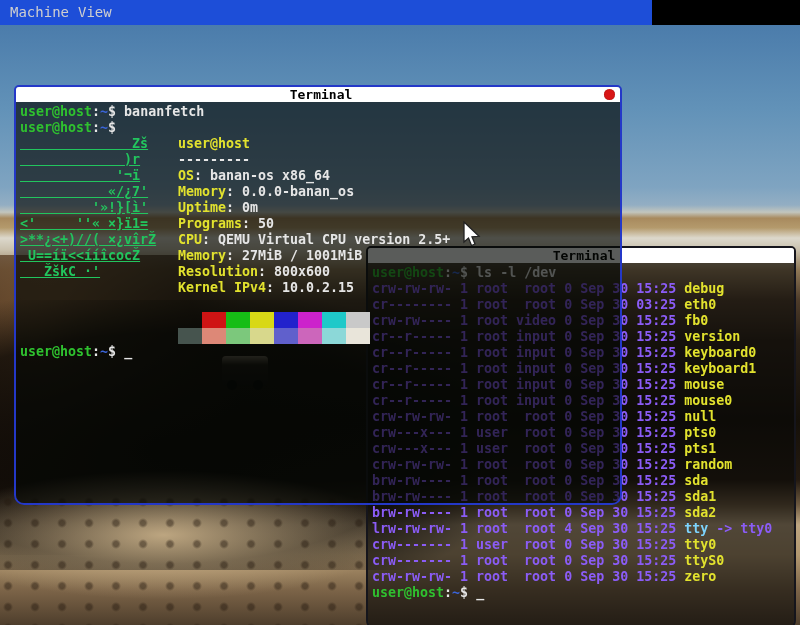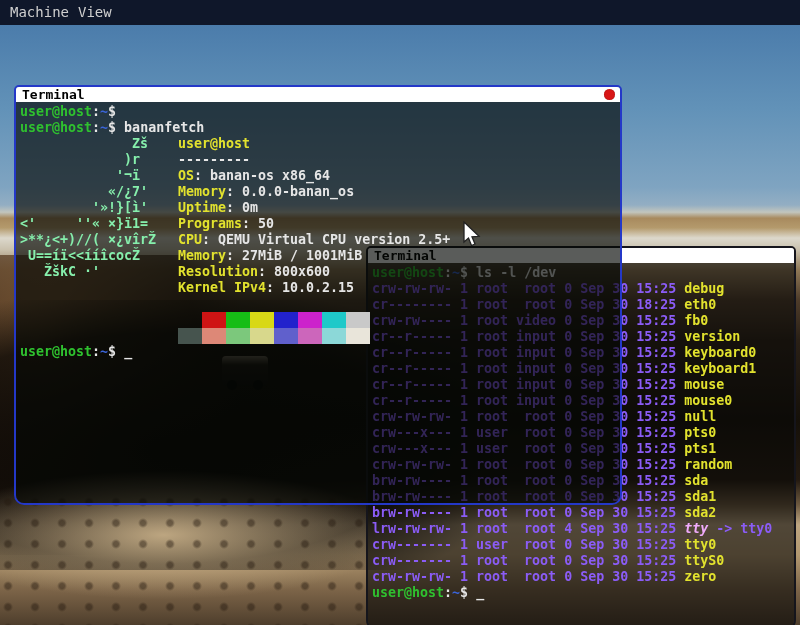--- a/index.html
+++ b/index.html
@@ -1,20 +1,20 @@
 <!DOCTYPE html>
 <html><head>
 <meta charset="utf-8">
 <style>
   html,body{margin:0;padding:0;background:#000;}
   .screen{position:relative;width:800px;height:625px;overflow:hidden;background:#000;
           font-family:"DejaVu Sans Mono",monospace;}
 
   
-  .menubar{position:absolute;left:0;top:0;width:800px;height:25px;background:#0f172a;
+  .menubar{position:absolute;left:0;top:0;width:652px;height:25px;background:#1d4ed8;
            color:#cfcfcf;font:14px/25px "DejaVu Sans Mono",monospace;display:flex;
            align-items:center;padding-left:10px;gap:9px;z-index:30;box-sizing:border-box;}
   .menu-item{cursor:default;}
 
   
   .desert{position:absolute;left:0;top:25px;width:800px;height:600px;z-index:0;
     background:linear-gradient(180deg,
       #4b7cab 0%, #6292b8 14%, #7fa4c1 27%, #93aec3 30%,
       #c2c5bd 31.2%, #a88a5e 32.2%, #b49a6c 33.8%,
       #dcd8cc 35.5%, #c9c0ac 37.5%, #8f7856 40.8%,
@@ -37,35 +37,35 @@
   .truck:before{left:5px;} .truck:after{right:5px;}
 
   
   .window{position:absolute;display:flex;flex-direction:column;box-sizing:border-box;
           overflow:hidden;}
   .term1{left:14px;top:85px;width:608px;height:420px;z-index:10;
          border:2px solid #2438c8;border-radius:5px 5px 10px 10px;}
   .term2{left:366px;top:246px;width:430px;height:384px;z-index:5;
          border:2px solid #15151c;border-radius:5px 5px 10px 10px;}
   .titlebar{height:15px;flex:0 0 15px;background:#ffffff;color:#000;
-            font:bold 13px/15px "DejaVu Sans Mono",monospace;padding-left:6px;position:relative;}
+            font:bold 13px/15px "DejaVu Sans Mono",monospace;padding-left:6px;position:relative;text-align:center;}
   .closebtn{position:absolute;right:5px;top:2px;width:11px;height:11px;border-radius:50%;
             background:#d81616;box-shadow:inset 0 0 1px #7a0505;}
   .content{flex:1;padding:2px 4px;font:bold 13.3px/16px "DejaVu Sans Mono",monospace;
            overflow:hidden;}
   .term1 .content{background:rgba(5,8,5,.66);}
   .term2 .content{background:rgba(8,8,6,.60);}
 
   
   .tline{height:16px;white-space:pre;}
   .p-user{color:#2fc12f;} .p-tilde{color:#3a64d9;}
   .p-white,.cmd,.fval,.cursor{color:#e6e6e6;}
-  .art{display:inline-block;width:158px;white-space:pre;color:#86efac;}
+  .art{display:inline-block;width:158px;white-space:pre;color:#22c55e;text-decoration:underline;}
   .flabel{color:#e2e22e;}
-  .lsmeta{color:#8b5cf6;} .lsname{color:#e2e22e;} .lsname.cyan{color:#f0abfc;font-style:italic;}
+  .lsmeta{color:#8b5cf6;} .lsname{color:#e2e22e;} .lsname.cyan{color:#7dd3fc;}
   .prow{margin-left:158px;}
   .pblock{display:inline-block;width:24px;height:16px;vertical-align:top;}
 
   
   .mouse-cursor{position:absolute;left:463px;top:221px;z-index:20;}
 </style>
 </head>
 <body>
 
 <div class="screen">
@@ -82,21 +82,21 @@
   <div class="pebbles"></div>
   <div class="truck"></div>
 
   <div class="window term2">
     <div class="titlebar">
       <span>Terminal</span>
     </div>
     <div class="content" id="t2-content">
         <div class="tline"><span class="p-user">user@host</span><span class="p-white">:</span><span class="p-tilde">~</span><span class="p-white">$</span><span class="cmd"> ls -l /dev</span></div>
         <div class="tline"><span class="lsmeta">crw-rw-rw- 1 root  root 0 Sep 30 15:25 </span><span class="lsname">debug</span></div>
-        <div class="tline"><span class="lsmeta">cr-------- 1 root  root 0 Sep 30 18:25 </span><span class="lsname">eth0</span></div>
+        <div class="tline"><span class="lsmeta">cr-------- 1 root  root 0 Sep 30 03:25 </span><span class="lsname">eth0</span></div>
         <div class="tline"><span class="lsmeta">crw-rw---- 1 root video 0 Sep 30 15:25 </span><span class="lsname">fb0</span></div>
         <div class="tline"><span class="lsmeta">cr--r----- 1 root input 0 Sep 30 15:25 </span><span class="lsname">version</span></div>
         <div class="tline"><span class="lsmeta">cr--r----- 1 root input 0 Sep 30 15:25 </span><span class="lsname">keyboard0</span></div>
         <div class="tline"><span class="lsmeta">cr--r----- 1 root input 0 Sep 30 15:25 </span><span class="lsname">keyboard1</span></div>
         <div class="tline"><span class="lsmeta">cr--r----- 1 root input 0 Sep 30 15:25 </span><span class="lsname">mouse</span></div>
         <div class="tline"><span class="lsmeta">cr--r----- 1 root input 0 Sep 30 15:25 </span><span class="lsname">mouse0</span></div>
         <div class="tline"><span class="lsmeta">crw-rw-rw- 1 root  root 0 Sep 30 15:25 </span><span class="lsname">null</span></div>
         <div class="tline"><span class="lsmeta">crw---x--- 1 user  root 0 Sep 30 15:25 </span><span class="lsname">pts0</span></div>
         <div class="tline"><span class="lsmeta">crw---x--- 1 user  root 0 Sep 30 15:25 </span><span class="lsname">pts1</span></div>
         <div class="tline"><span class="lsmeta">crw-rw-rw- 1 root  root 0 Sep 30 15:25 </span><span class="lsname">random</span></div>
@@ -110,22 +110,22 @@
         <div class="tline"><span class="p-user">user@host</span><span class="p-white">:</span><span class="p-tilde">~</span><span class="p-white">$</span><span class="cmd"> </span><span class="cursor">_</span></div>
       </div>
   </div>
 
   <div class="window term1">
     <div class="titlebar">
       <span>Terminal</span>
       <span class="closebtn"></span>
     </div>
     <div class="content" id="t1-content">
+        <div class="tline"><span class="p-user">user@host</span><span class="p-white">:</span><span class="p-tilde">~</span><span class="p-white">$</span><span class="cmd"> bananfetch</span></div>
         <div class="tline"><span class="p-user">user@host</span><span class="p-white">:</span><span class="p-tilde">~</span><span class="p-white">$</span><span class="cmd"> </span></div>
-        <div class="tline"><span class="p-user">user@host</span><span class="p-white">:</span><span class="p-tilde">~</span><span class="p-white">$</span><span class="cmd"> bananfetch</span></div>
         <div class="tline"><span class="art">              Zš</span><span class="flabel">user@host</span><span class="fval"></span></div>
         <div class="tline"><span class="art">             )r</span><span class="flabel"></span><span class="fval">---------</span></div>
         <div class="tline"><span class="art">            '¬ï</span><span class="flabel">OS</span><span class="fval">: banan-os x86_64</span></div>
         <div class="tline"><span class="art">           «/¿7'</span><span class="flabel">Memory</span><span class="fval">: 0.0.0-banan_os</span></div>
         <div class="tline"><span class="art">         '»!}[ì'</span><span class="flabel">Uptime</span><span class="fval">: 0m</span></div>
         <div class="tline"><span class="art">&lt;'     ''« ×}ï1=</span><span class="flabel">Programs</span><span class="fval">: 50</span></div>
         <div class="tline"><span class="art">&gt;**¿&lt;+)//( ×¿vîrŽ</span><span class="flabel">CPU</span><span class="fval">: QEMU Virtual CPU version 2.5+</span></div>
         <div class="tline"><span class="art"> U==íï&lt;&lt;ííîcocŽ</span><span class="flabel">Memory</span><span class="fval">: 27MiB / 1001MiB</span></div>
         <div class="tline"><span class="art">   ŽškC ·'</span><span class="flabel">Resolution</span><span class="fval">: 800x600</span></div>
         <div class="tline"><span class="art"></span><span class="flabel">Kernel IPv4</span><span class="fval">: 10.0.2.15</span></div>

